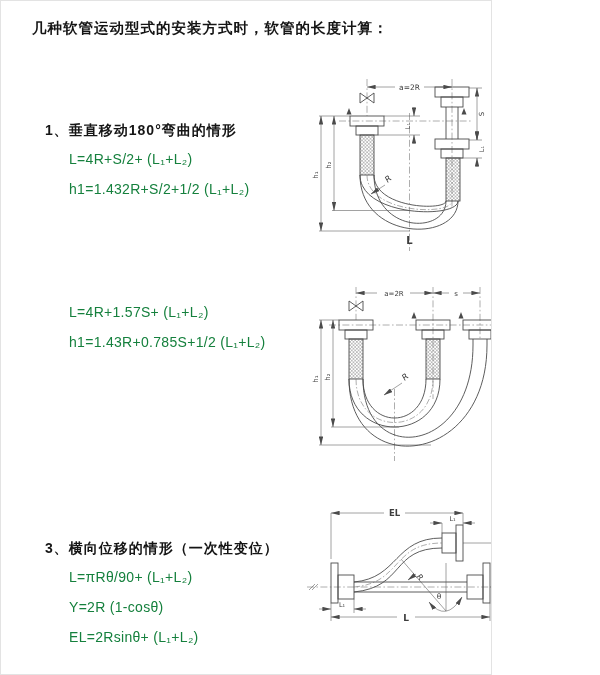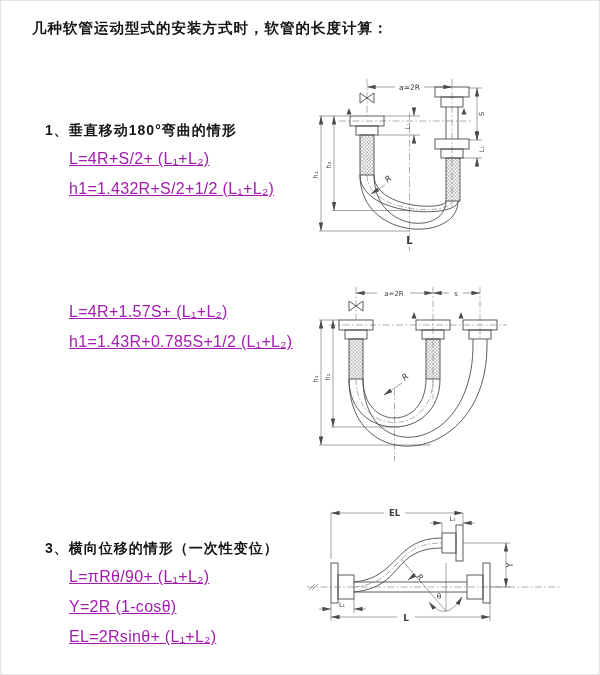--- a/index.html
+++ b/index.html
@@ -1,27 +1,27 @@
 <!DOCTYPE html>
 <html><head>
 <meta charset="utf-8">
 <style>
   html,body{margin:0;padding:0;background:#fff;}
   #page{
-    position:relative;width:600px;height:675px;background:#ffffff;
+    position:relative;width:492px;height:675px;background:#ffffff;
     font-family:"Liberation Sans","DejaVu Sans",sans-serif;
     color:#1f1f1f;overflow:hidden;border:1px solid #e3e3e3;box-sizing:border-box;
   }
   .doc-title{
     position:absolute;left:31px;top:18px;font-size:14.5px;font-weight:700;
     letter-spacing:1px;color:#151515;
   }
   .section{position:absolute;left:44px;}
   .sec-heading{font-size:14px;font-weight:700;letter-spacing:1px;color:#151515;margin-bottom:4px;margin-top:20px;}
-  .formula{font-size:16px;line-height:30px;padding-left:24px;color:#a21caf;letter-spacing:.3px;text-decoration:underline;}
+  .formula{font-size:14px;line-height:30px;padding-left:24px;color:#15803d;letter-spacing:.3px;}
   .diagram{position:absolute;}
   svg text{font-family:"DejaVu Sans",sans-serif;fill:#3d3d3d;}
   .drw{stroke:#4b4b4b;stroke-width:.9;fill:none;}
   .thin{stroke:#555;stroke-width:.55;fill:none;}
   .cl{stroke:#6a6a6a;stroke-width:.55;fill:none;stroke-dasharray:7 2.4 1.6 2.4;}
   .hosedash{stroke:#6a6a6a;stroke-width:.55;fill:none;stroke-dasharray:6 2 1.5 2;}
   .braid{fill:url(#hatch);stroke:#4b4b4b;stroke-width:.9;}
   .solidfill{fill:#4b4b4b;stroke:none;}
 </style>
 </head>

